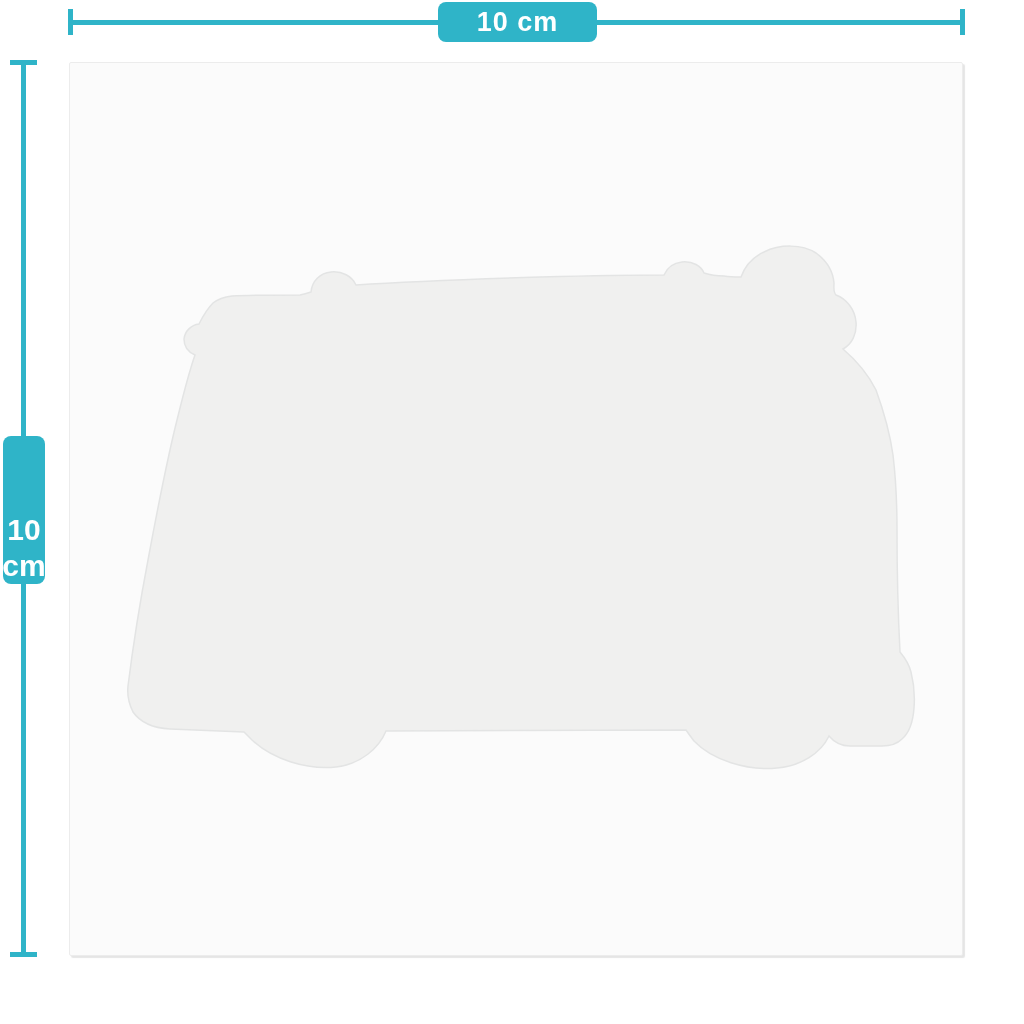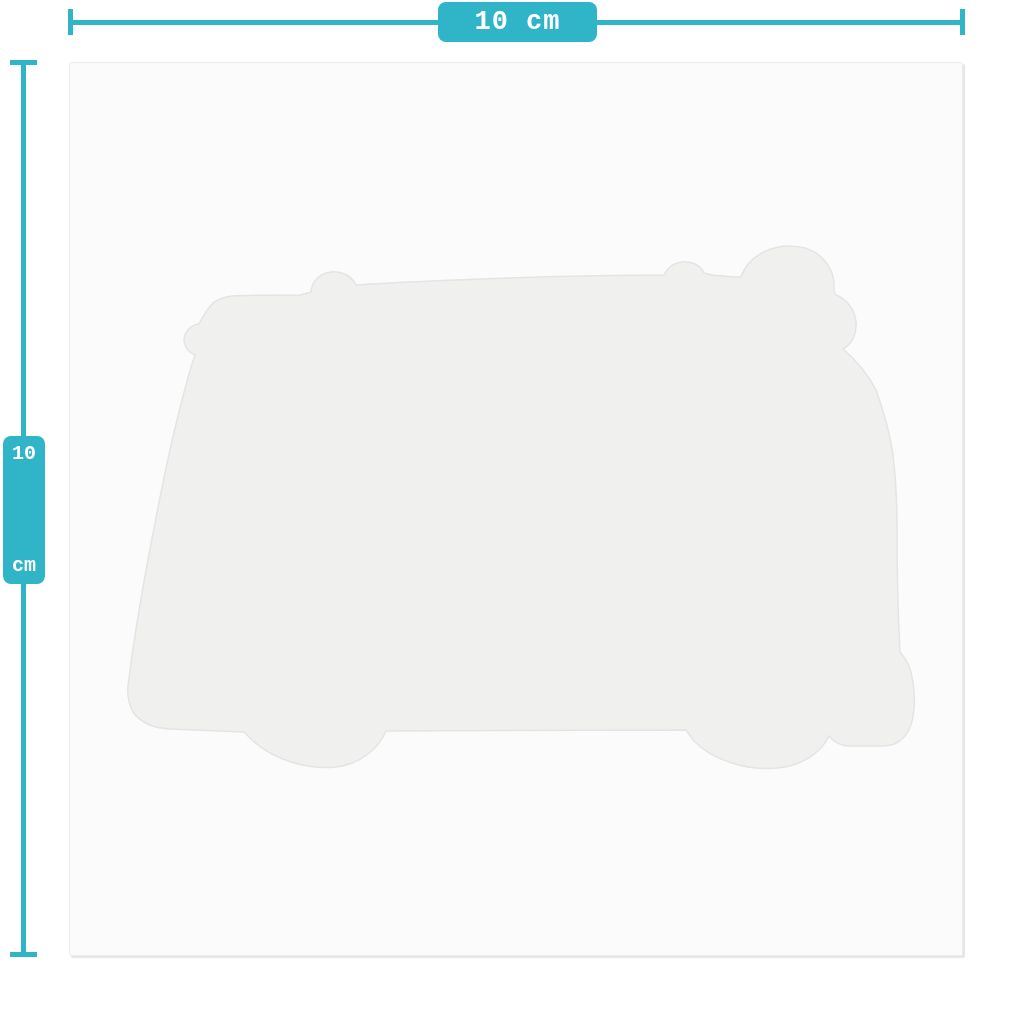--- a/index.html
+++ b/index.html
@@ -8,21 +8,21 @@
     --card-bg:#fbfbfb;
     --card-border:#ececec;
     --silhouette-fill:#f0f0ef;
     --silhouette-stroke:#e3e4e4;
     --label-text:#ffffff;
   }
   html,body{margin:0;padding:0;background:var(--canvas-bg);}
   .canvas{
     position:relative;width:1024px;height:1024px;
     background:var(--canvas-bg);overflow:hidden;
-    font-family:Liberation Mono, monospace;
+    font-family:Liberation Sans, sans-serif;
     border-radius:25px;
   }
   .card{
     position:absolute;left:69px;top:62px;width:894px;height:894px;
     background:var(--card-bg);
     border:1px solid var(--card-border);
     box-sizing:border-box;
     box-shadow:2px 2px 1px rgba(0,0,0,0.10);
     border-radius:2px;
   }
@@ -45,22 +45,22 @@
     color:var(--label-text);font-size:27px;font-weight:bold;letter-spacing:1px;
   }
   
   .v-line{left:21px;top:62px;width:5px;height:893px;}
   .v-cap{width:27px;height:5px;left:10px;}
   .v-cap.top{top:60px;}
   .v-cap.bottom{top:952px;}
   .v-label{
     position:absolute;left:3px;top:436px;width:42px;height:148px;
     background:var(--accent);border-radius:8px;
-    display:flex;flex-direction:column;align-items:center;justify-content:space-between;
-    color:var(--label-text);font-size:20px;font-weight:bold;line-height:36px;
+    display:flex;flex-direction:column;align-items:center;justify-content:flex-end;
+    color:var(--label-text);font-size:30px;font-weight:bold;line-height:36px;
   }
 </style>
 </head>
 <body>
 
 <div class="canvas">
 
   <div class="card"></div>
 
   <svg class="silhouette-svg" viewBox="0 0 1024 1024" role="img" aria-label="campervan-with-surfboard-silhouette">

